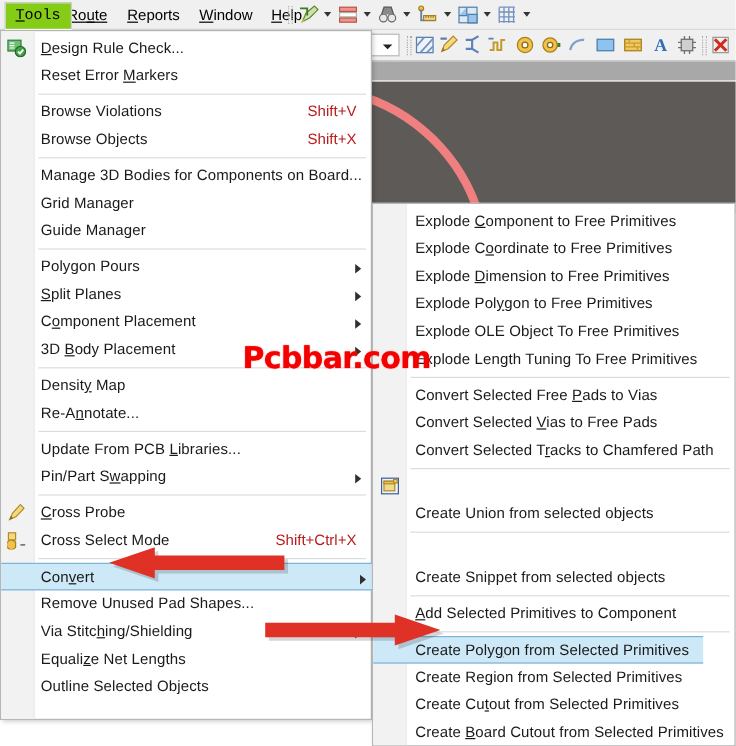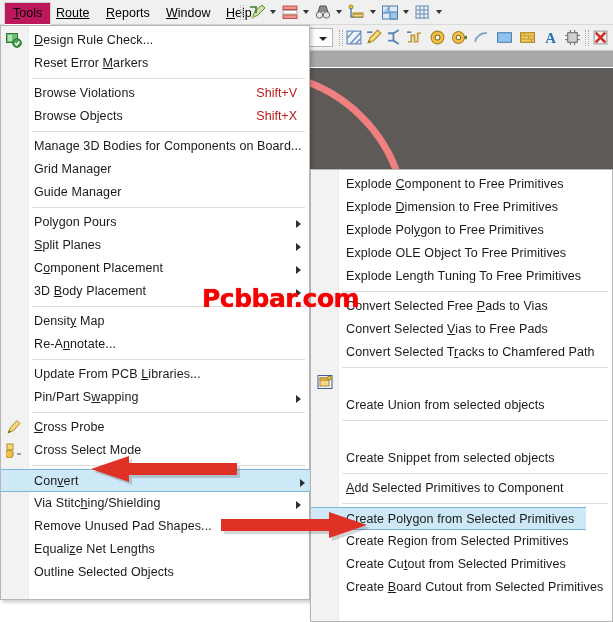--- a/index.html
+++ b/index.html
@@ -33,28 +33,29 @@
     position: absolute;
     top: 3px;
     height: 20px;
     line-height: 20px;
     padding: 0 8px;
     font-size: 12.5px;
     color: #000;
     white-space: nowrap;
   }
   .menubar-item.active {
-    background: #be185d;
+    background: #84cc16;
     border: 1px solid #d0d0d0;
     border-bottom: 1px solid #ffffff;
     top: 2px;
     height: 23px;
     line-height: 21px;
     box-sizing: border-box;
     z-index: 30;
+    font-family: Liberation Mono, monospace;
   }
   .mb-u { text-decoration: underline; }
 
   
   .tb-sep {
     position: absolute;
     top: 5px;
     width: 2px; height: 15px;
     border-left: 1px dotted #b0b0b0;
   }
@@ -496,51 +497,55 @@
         <span class="mi-label"><u class="acc">C</u>ross Probe</span>
       </div>
 
       <div class="mi">
         <svg class="mi-ico" style="left:-22px;" viewBox="0 0 16 16">
           <rect x="1" y="2" width="6" height="6" fill="#f5d87e" stroke="#b08a2a"></rect>
           <path d="M7 10 A 4 4 0 1 0 7 14 Z" fill="#f2c14b" stroke="#a8801b"></path>
           <path d="M11 12 L15 12" stroke="#7a7a7a" stroke-width="1.4"></path>
         </svg>
         <span class="mi-label">Cross Select Mode</span>
+        <span class="mi-shortcut">Shift+Ctrl+X</span>
       </div>
 
       <div class="mi-sep"></div>
 
       <div class="mi sel">
         <span class="mi-label">Con<u class="acc">v</u>ert</span>
         <span class="mi-arrow"></span>
       </div>
 
       <div class="mi">
+        <span class="mi-label">Remove Unused Pad Shapes...</span>
+      </div>
+      <div class="mi">
         <span class="mi-label">Via Stitc<u class="acc">h</u>ing/Shielding</span>
         <span class="mi-arrow"></span>
-      </div>
-      <div class="mi">
-        <span class="mi-label">Remove Unused Pad Shapes...</span>
       </div>
       <div class="mi">
         <span class="mi-label">Equali<u class="acc">z</u>e Net Lengths</span>
       </div>
       <div class="mi">
         <span class="mi-label">Outline Selected Objects</span>
       </div>
     </div>
   </div>
 
   <div class="menu" id="convert-submenu">
     <div class="menu-gutter"></div>
     <div class="menu-list">
 
       <div class="mi">
         <span class="mi-label">Explode <u class="acc">C</u>omponent to Free Primitives</span>
+      </div>
+      <div class="mi">
+        <span class="mi-label">Explode C<u class="acc">o</u>ordinate to Free Primitives</span>
       </div>
       <div class="mi">
         <span class="mi-label">Explode <u class="acc">D</u>imension to Free Primitives</span>
       </div>
       <div class="mi">
         <span class="mi-label">Explode Pol<u class="acc">y</u>gon to Free Primitives</span>
       </div>
       <div class="mi">
         <span class="mi-label">Explode OLE Object To Free Primitives</span>
       </div>

